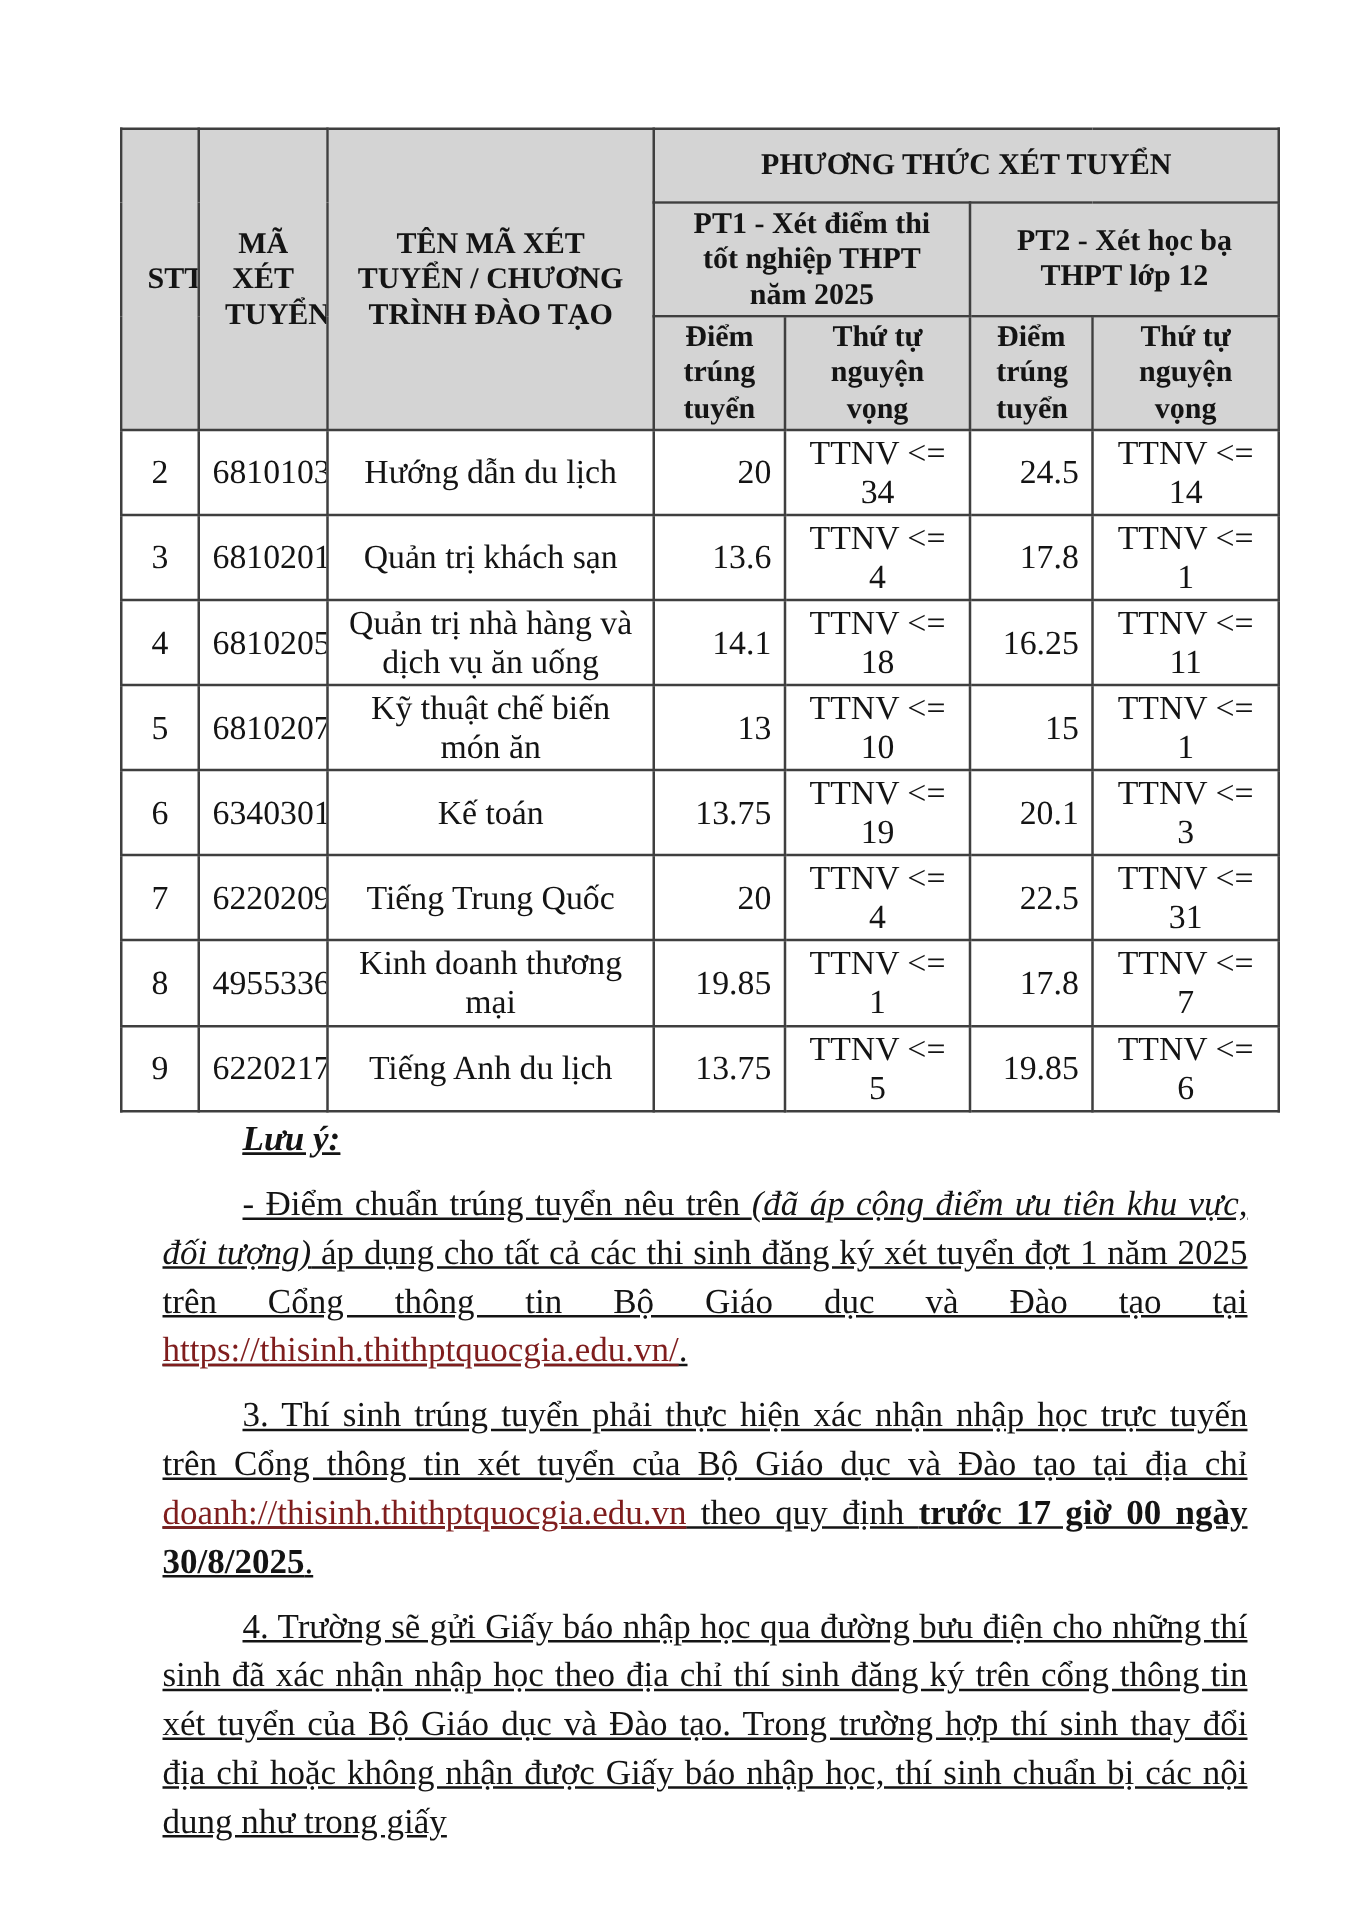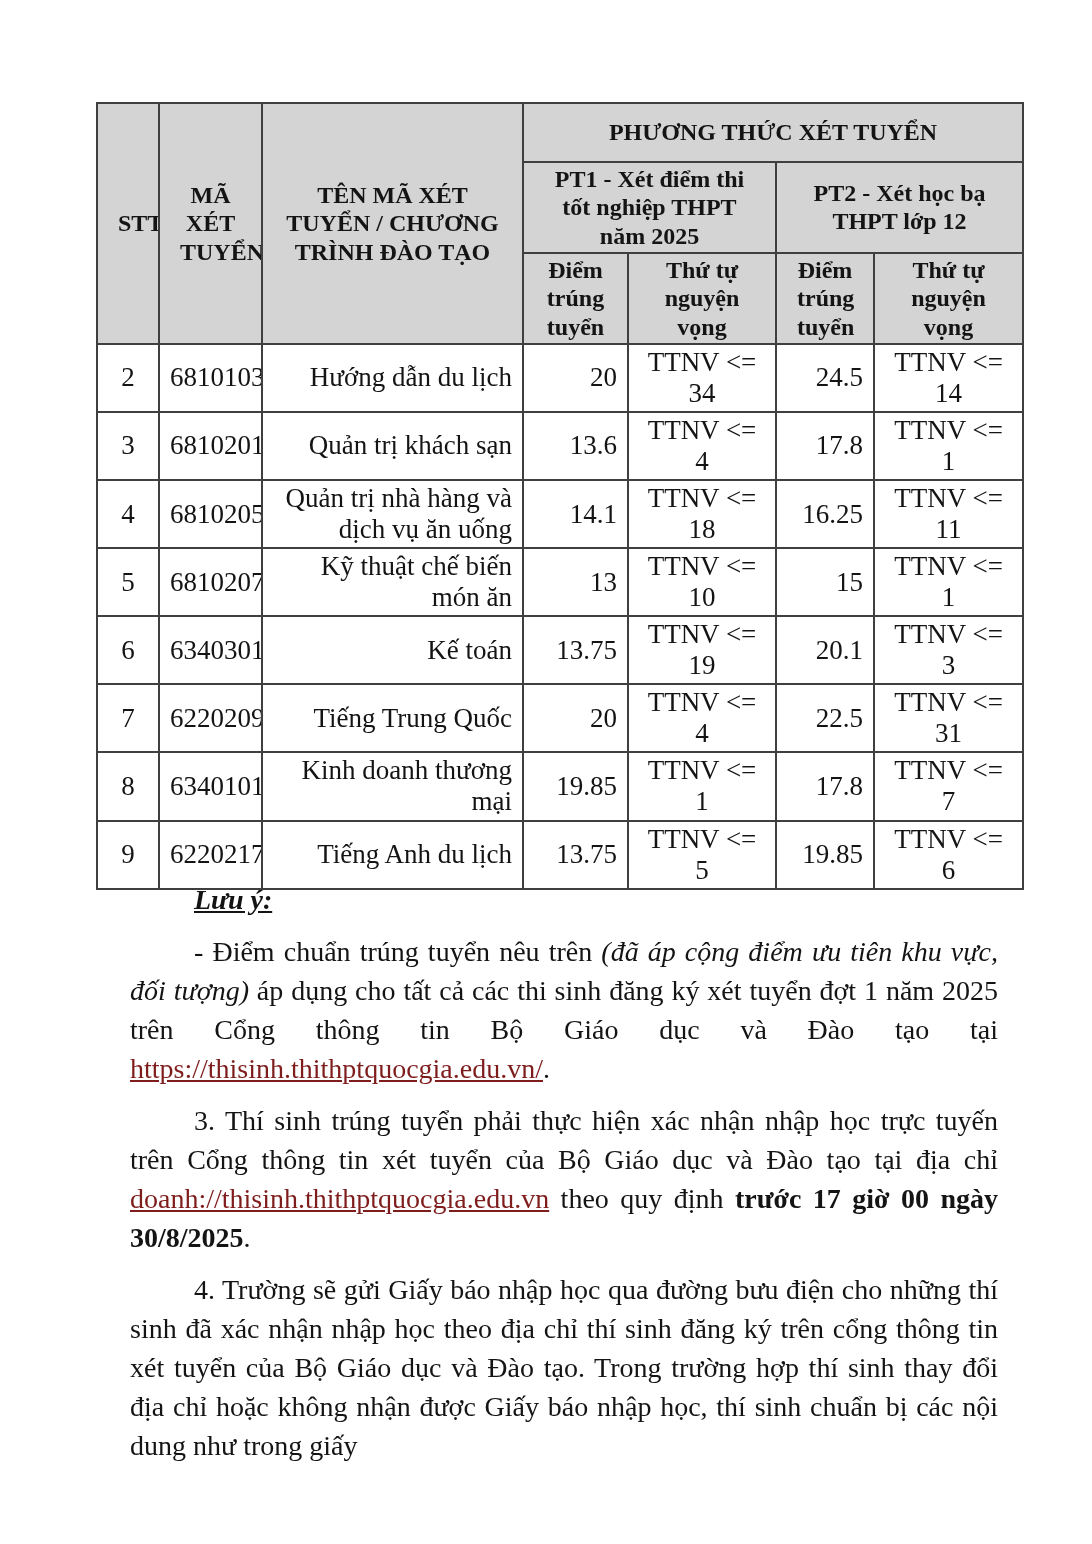--- a/index.html
+++ b/index.html
@@ -38,35 +38,36 @@
     font-size:27px;
     padding:2px 10px;
     line-height:1.15;
     height:61px;
   }
   tr.hrow1 th{height:53px;}
   tr.hrow2 th{height:84px;}
   tr.hrow3 th{height:84px;}
   td.c-stt{text-align:center;}
   td.c-ma{}
-  td.c-ten{text-align:right;}
+  td.c-ten{text-align:center;}
   td.c-diem{text-align:right;padding-right:14px;margin-left:28px;}
   td.c-ttnv{text-align:center;padding-left:12px;}
   
   .notes{
     position:absolute;
     left:130px;top:880px;
     width:868px;
     font-size:28px;
     line-height:39px;
   }
   .notes p{
-    margin:0 0 13px 0;
+    margin:12px 0 13px 0;
     text-align:justify;
     text-indent:64px;
+    text-decoration:underline;
   }
   .note-head{
     font-weight:bold;
     font-style:italic;
     text-decoration:underline;
   }
   .it{font-style:italic;}
   .bi{font-weight:bold;font-style:italic;}
   .b{font-weight:bold;}
   .itu{font-style:italic;text-decoration:underline;}
@@ -155,21 +156,21 @@
         <td class="c-stt">7</td>
         <td class="c-ma">6220209</td>
         <td class="c-ten">Tiếng Trung Quốc</td>
         <td class="c-diem">20</td>
         <td class="c-ttnv">TTNV &lt;= 4</td>
         <td class="c-diem">22.5</td>
         <td class="c-ttnv">TTNV &lt;= 31</td>
       </tr>
       <tr>
         <td class="c-stt">8</td>
-        <td class="c-ma">6340101</td>
+        <td class="c-ma">4955336</td>
         <td class="c-ten">Kinh doanh thương mại</td>
         <td class="c-diem">19.85</td>
         <td class="c-ttnv">TTNV &lt;= 1</td>
         <td class="c-diem">17.8</td>
         <td class="c-ttnv">TTNV &lt;= 7</td>
       </tr>
       <tr>
         <td class="c-stt">9</td>
         <td class="c-ma">6220217</td>
         <td class="c-ten">Tiếng Anh du lịch</td>

